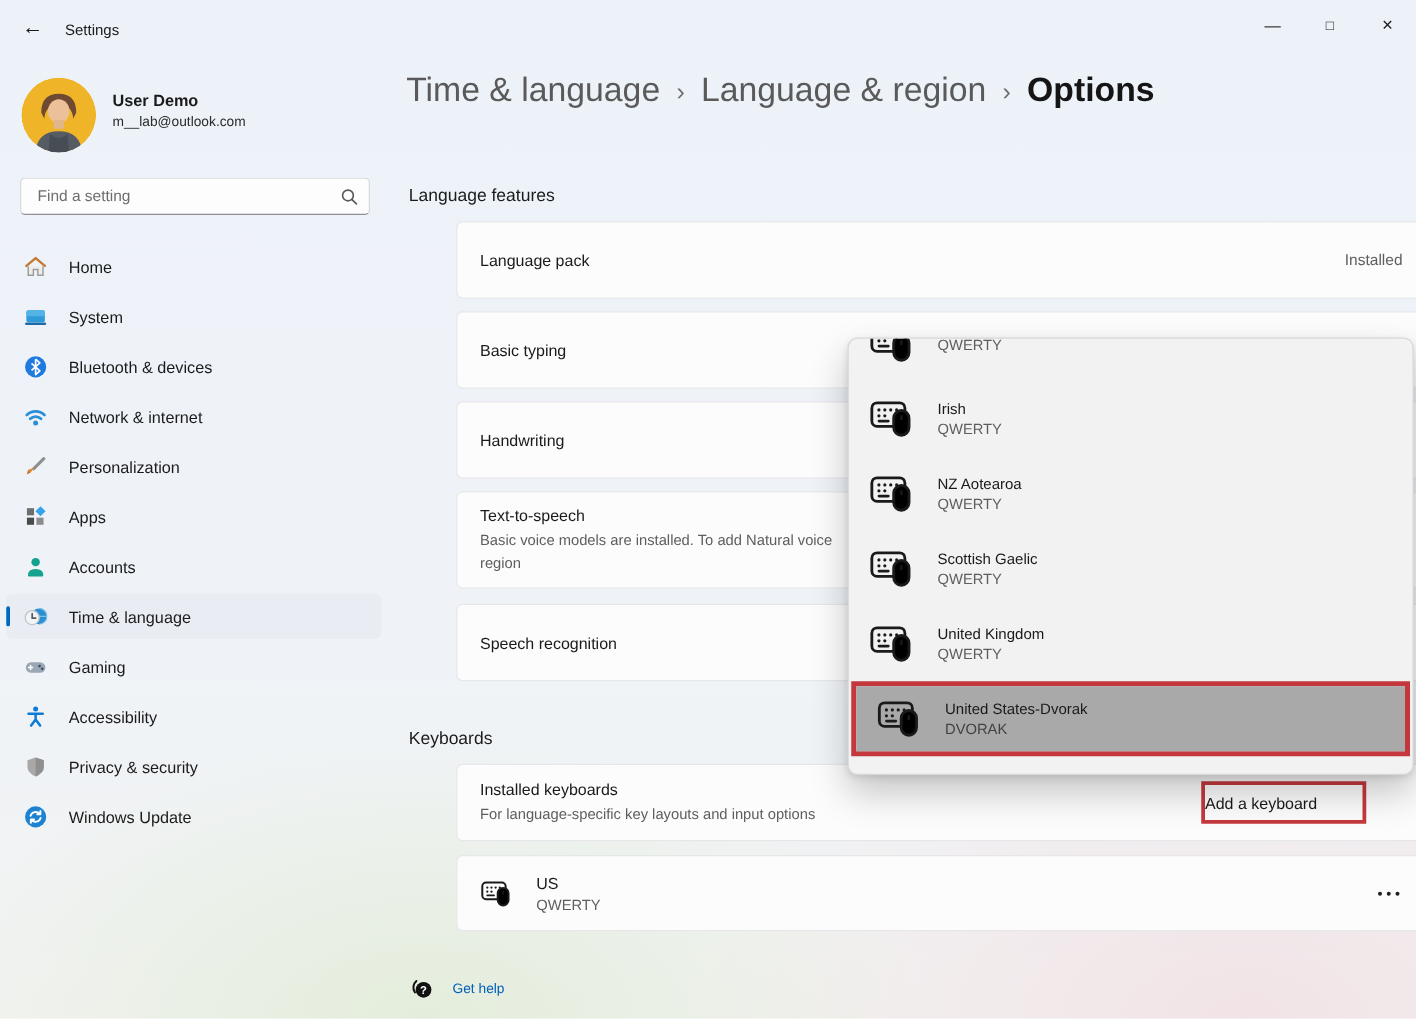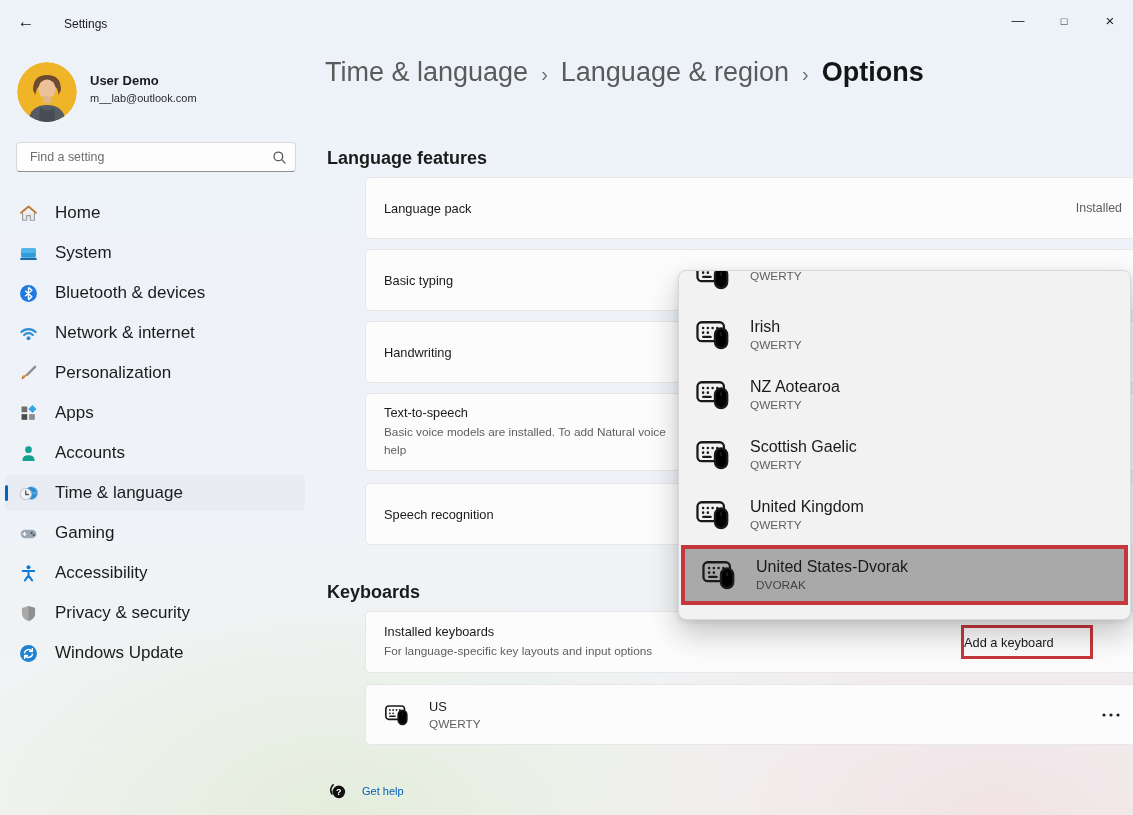--- a/index.html
+++ b/index.html
@@ -15,21 +15,21 @@
       radial-gradient(55% 45% at 88% 100%, rgba(241,214,221,.55), rgba(241,214,221,0) 70%),
       radial-gradient(50% 40% at 30% 100%, rgba(214,231,198,.5), rgba(214,231,198,0) 70%),
       linear-gradient(180deg,#edf2f9 0%,#eff3f8 60%,#f2f3f1 100%);
     --red:#c4383d;
     --accent:#0067c0;
     --link:#005fb8;
   }
   .abs{position:absolute;}
   
   .back-btn{left:14px;top:12px;font-size:17px;color:#1b1b1b;cursor:pointer;width:24px;height:22px;text-align:center;}
-  .app-title{left:52px;top:17px;font-size:12px;color:#1b1b1b;margin-left:12px;}
+  .app-title{left:52px;top:17px;font-size:12px;color:#1b1b1b;}
   .winctl{top:0;width:46px;height:42px;line-height:42px;text-align:center;font-size:13px;color:#1b1b1b;}
   .ctl-min{right:92px;}
   .ctl-max{right:46px;font-size:11px;}
   .ctl-close{right:0;font-size:15px;}
   
   .sidebar{left:0;top:45px;width:312px;bottom:0;}
   .avatar{left:17px;top:17px;width:60px;height:60px;border-radius:50%;overflow:hidden;}
   .user-name{left:90px;top:28px;font-size:13px;font-weight:700;}
   .user-email{left:90px;top:47px;font-size:11px;color:#2b2b2b;}
   .searchbox{
@@ -45,28 +45,28 @@
   .nav{left:5px;top:150px;width:300px;}
   .nav-item{
     position:relative;display:flex;align-items:center;height:36px;margin-bottom:4px;
     padding-left:14px;gap:17px;border-radius:5px;cursor:pointer;
   }
   .nav-item.selected{background:#e9edf3;}
   .accent-bar{
     position:absolute;left:0;top:10px;width:3px;height:16px;border-radius:2px;background:var(--accent);
   }
   .nav-icon{width:19px;height:19px;flex:0 0 19px;}
-  .nav-label{font-size:17px;color:#1b1b1b;}
+  .nav-label{font-size:13px;color:#1b1b1b;}
   
   .breadcrumb{left:325px;top:57px;display:flex;align-items:center;gap:13px;}
   .crumb{font-size:27px;font-weight:400;color:#5a5a5a;cursor:pointer;}
   .crumb.current{font-weight:700;color:#151515;cursor:default;}
   .crumb-sep{font-size:20px;color:#6f6f6f;padding-top:3px;}
   
-  .section-label{font-size:18px;font-weight:700;color:#1b1b1b;}
+  .section-label{font-size:14px;font-weight:400;color:#1b1b1b;}
   .lbl-features{left:327px;top:148px;}
   .lbl-keyboards{left:327px;top:582px;}
   
   .card{
     left:327px;width:780px;background:#fcfcfd;border:1px solid #e7e7ea;border-radius:5px;
     display:flex;align-items:center;padding:0 22px 0 18px;box-sizing:border-box;margin-left:38px;
   }
   .card .title{font-size:12.8px;color:#1a1a1a;}
   .card .value{margin-left:auto;color:#5e5e5e;font-size:12.4px;}
   .card .desc{font-size:11.8px;color:#5e5e5e;line-height:1.55;}
@@ -89,21 +89,21 @@
     font-size:12.8px;color:#1a1a1a;box-sizing:border-box;cursor:pointer;z-index:15;
   }
   
   .dropdown{
     left:678px;top:270px;width:453px;height:350px;background:#f2f2f3;
     border:1px solid #d8d8da;border-radius:8px;overflow:hidden;z-index:20;
     box-shadow:0 14px 30px rgba(0,0,0,.22), 0 2px 6px rgba(0,0,0,.1);
     box-sizing:border-box;
   }
   .dd-item{height:60px;display:flex;align-items:center;padding-left:16px;gap:17px;box-sizing:border-box;cursor:pointer;}
-  .dd-item .t{font-size:16px;color:#1a1a1a;}
+  .dd-item .t{font-size:12px;color:#1a1a1a;}
   .dd-item .s{font-size:11.8px;color:#5e5e5e;margin-top:2px;}
   .dd-first{margin-top:-26px;}
   .red-wrap{border:4px solid var(--red);margin:0 2px;height:60px;box-sizing:border-box;}
   .red-wrap .dd-item{height:52px;background:#a9a9a9;}
   .red-wrap .dd-item .s{color:#424242;}
   
   .gethelp{left:327px;top:780px;display:flex;align-items:center;gap:14px;cursor:pointer;}
   .gethelp-label{font-size:11px;color:var(--link);}
 </style>
 </head>
@@ -295,21 +295,21 @@
     <span class="title">Basic typing</span>
   </div>
 
   <div class="abs card c3">
     <span class="title">Handwriting</span>
   </div>
 
   <div class="abs card c4">
     <span class="title">Text-to-speech</span>
     <span class="desc">Basic voice models are installed. To add Natural voice</span>
-    <span class="desc">help</span>
+    <span class="desc">region</span>
   </div>
 
   <div class="abs card c5">
     <span class="title">Speech recognition</span>
   </div>
 
   <div class="abs section-label lbl-keyboards">Keyboards</div>
 
   <div class="abs card c6">
     <span class="title">Installed keyboards</span>

